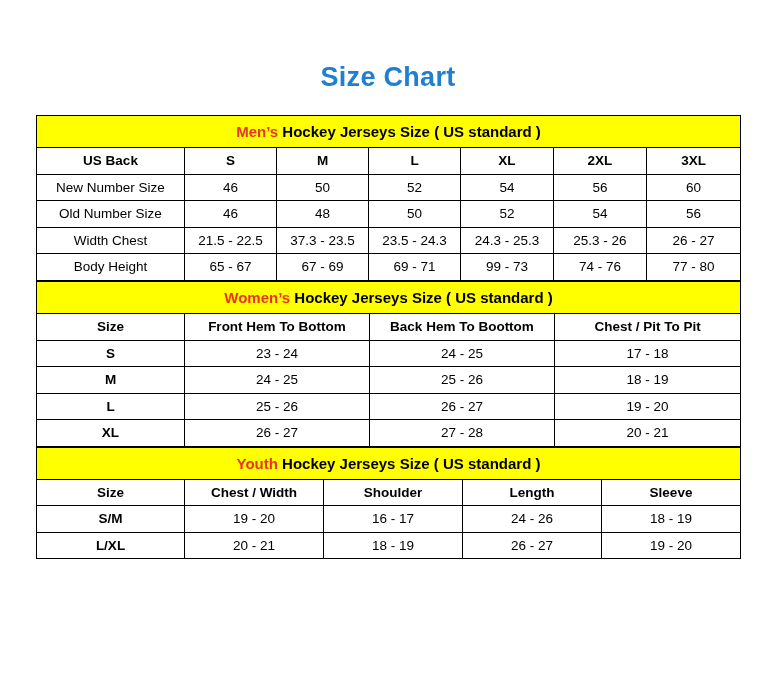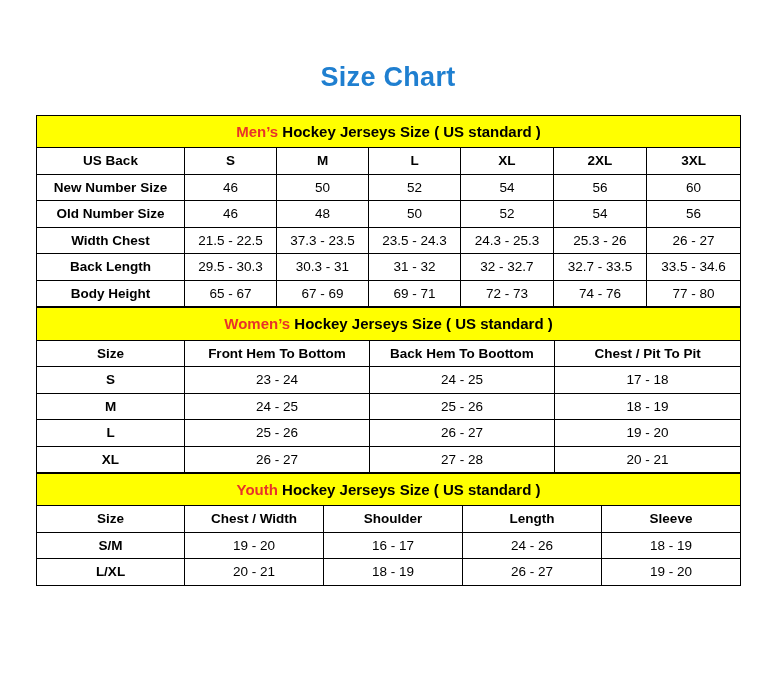--- a/index.html
+++ b/index.html
@@ -53,21 +53,21 @@
     font-size: 15px;
     font-weight: bold;
     padding: 7px 2px;
     text-align: center;
   }
   .band .accent { color: #e8332a; }
   .hdr {
     font-weight: bold;
   }
   .rowlabel {
-    font-weight: bold;
+    font-weight: normal;
   }
   .boldcell { font-weight: bold; }
 </style>
 </head>
 <body>
 
 <div class="page">
 
   <div class="title">Size Chart</div>
 
@@ -117,34 +117,25 @@
       <tr>
         <td class="rowlabel">Width Chest</td>
         <td>21.5 - 22.5</td>
         <td>37.3 - 23.5</td>
         <td>23.5 - 24.3</td>
         <td>24.3 - 25.3</td>
         <td>25.3 - 26</td>
         <td>26 - 27</td>
       </tr>
       <tr>
-        <td class="rowlabel">Back Length</td>
-        <td>29.5 - 30.3</td>
-        <td>30.3 - 31</td>
-        <td>31 - 32</td>
-        <td>32 - 32.7</td>
-        <td>32.7 - 33.5</td>
-        <td>33.5 - 34.6</td>
-      </tr>
-      <tr>
         <td class="rowlabel">Body Height</td>
         <td>65 - 67</td>
         <td>67 - 69</td>
         <td>69 - 71</td>
-        <td>72 - 73</td>
+        <td>99 - 73</td>
         <td>74 - 76</td>
         <td>77 - 80</td>
       </tr>
     </tbody>
       </table>
 
     <table class="women">
       <colgroup>
         <col style="width:148px">
         <col style="width:185px">

